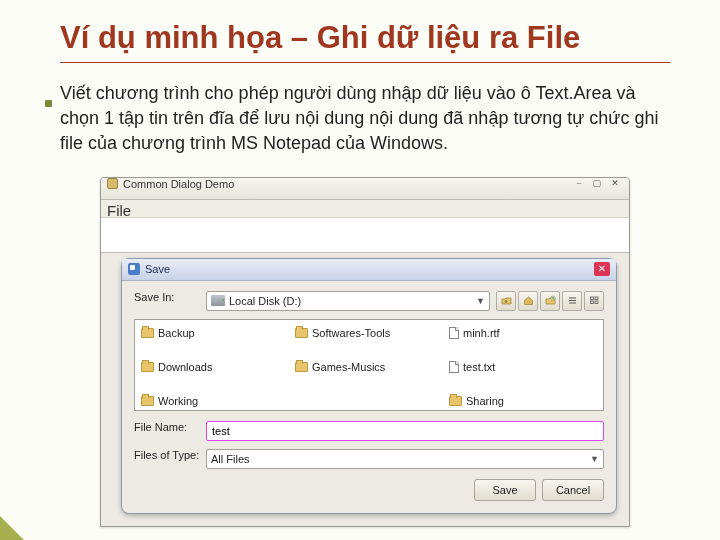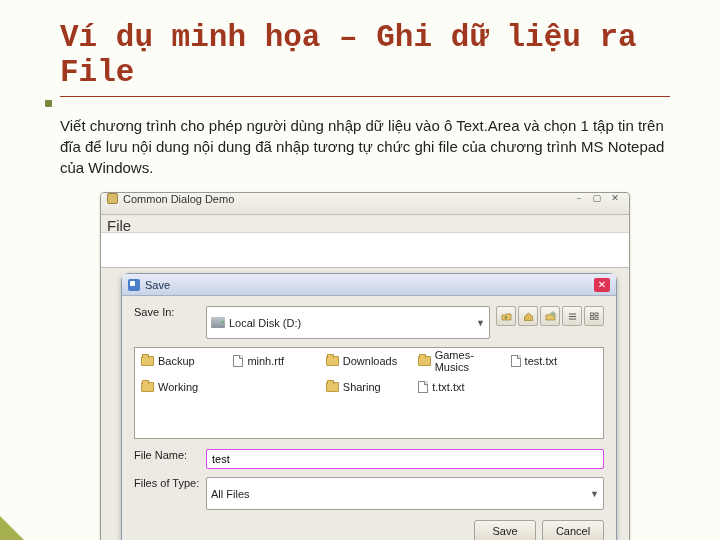--- a/index.html
+++ b/index.html
@@ -1,42 +1,42 @@
 <!DOCTYPE html>
 <html><head>
 <meta charset="utf-8">
 <style>
 *{box-sizing:border-box;margin:0;padding:0}
 body{width:720px;height:540px;background:#fdfdf8;font-family:Arial,sans-serif;position:relative;overflow:hidden}
 .slide{width:100%;height:100%;padding:20px 50px 12px 60px;position:relative}
-.title{font-family:Liberation Mono, monospace;font-size:31px;color:#a03820;border-bottom:1.5px solid #a03820;padding-bottom:6px;margin-bottom:18px}
-.body-text{font-size:15px;color:#222;line-height:1.4;margin-bottom:14px}
+.title{font-family:Liberation Sans, sans-serif;font-size:31px;color:#a03820;border-bottom:1.5px solid #a03820;padding-bottom:6px;margin-bottom:18px}
+.body-text{font-size:18px;color:#222;line-height:1.4;margin-bottom:20px}
 .bullet{position:absolute;left:45px;top:100px;width:7px;height:7px;background:#7a8838;border-radius:1px}
 .app{margin:0 auto;width:530px;background:#eceae3;border:1px solid #9a9a92;border-radius:4px 4px 0 0;box-shadow:0 1px 3px rgba(0,0,0,.15);overflow:hidden}
 .titlebar{background:linear-gradient(#f5f4ee,#e7e5db);border-bottom:1px solid #c0beb4;height:22px;display:flex;align-items:flex-start;padding:0 6px;font-size:11px;color:#333}
 .titlebar .t-icon{width:11px;height:11px;background:#d9bb6a;border:1px solid #9a8340;border-radius:2px;margin-right:5px}
 .titlebar .spacer{flex:1}
 .titlebar .ctl{width:16px;height:12px;margin-left:2px;font-size:9px;line-height:10px;text-align:center;color:#555}
 .menubar{background:#eeece3;height:18px;padding:2px 6px;font-size:15px;color:#333;border-bottom:1px solid #d6d4ca}
 .workspace{background:#fff;height:35px;border-bottom:1px solid #c0beb4}
 .dialog{margin:5px 12px 12px 20px;border:1px solid #8d9aac;border-radius:8px;background:#eceae3;box-shadow:0 2px 5px rgba(0,0,0,.25)}
 .dlg-title{background:linear-gradient(#e8ecf6,#c8d3e8);height:22px;border-radius:3px 3px 0 0;display:flex;align-items:center;padding:0 6px;font-size:11px;color:#1a2a50;border-bottom:1px solid #a5b0c4}
 .dlg-title .d-icon{width:12px;height:12px;margin-right:5px;position:relative}
 .dlg-title .d-icon::before{content:"";position:absolute;inset:0;background:#4a7ec8;border-radius:2px}
 .dlg-title .d-icon::after{content:"";position:absolute;left:2px;top:2px;width:5px;height:5px;background:#fff;border-radius:1px}
 .dlg-title .dx{margin-left:auto;width:16px;height:14px;background:#d35;border-radius:2px;color:#fff;font-size:10px;line-height:14px;text-align:center}
 .dlg-body{padding:10px 12px 12px 12px}
 .row{display:flex;margin-bottom:8px;font-size:11px;color:#222}
 .row .lbl{width:72px}
-.save-in-box{flex:1;background:#fff;border:1px solid #a4a098;border-radius:2px;height:33px;display:flex;align-items:center;padding:0 4px}
+.save-in-box{flex:1;background:#fff;border:1px solid #a4a098;border-radius:2px;height:20px;display:flex;align-items:center;padding:0 4px}
 .drive-icon{width:14px;height:11px;margin-right:4px;background:linear-gradient(#bfc6cc,#8c949c);border-radius:1px;position:relative}
 .drive-icon::after{content:"";position:absolute;right:1px;top:4px;width:2px;height:2px;background:#5a6;border-radius:50%}
 .nav-icons{display:flex;margin-left:6px;gap:2px}
 .nav-btn{width:20px;height:20px;border:1px solid #b0aca3;background:linear-gradient(#f7f5ed,#e1ddd0);border-radius:2px;display:flex;align-items:center;justify-content:center}
-.file-list{background:#fff;border:1px solid #a4a098;height:92px;padding:4px 6px;display:grid;grid-template-columns:repeat(5,1fr);grid-auto-rows:18px;gap:8px 6px;font-size:11px;color:#222;overflow:hidden}
+.file-list{background:#fff;border:1px solid #a4a098;height:92px;padding:4px 6px;display:grid;grid-template-columns:repeat(3,1fr);grid-auto-rows:18px;gap:16px 6px;font-size:11px;color:#222;overflow:hidden}
 .fi{display:flex;align-items:center;gap:4px}
 .folder-icon{width:13px;height:10px;background:#e8c56b;border:1px solid #bd9a3e;border-radius:1px;position:relative}
 .folder-icon::before{content:"";position:absolute;left:0;top:-3px;width:5px;height:3px;background:#e8c56b;border:1px solid #bd9a3e;border-bottom:none;border-radius:1px 1px 0 0}
 .file-icon{width:10px;height:12px;background:#fff;border:1px solid #888;position:relative}
 .file-icon::before{content:"";position:absolute;right:-1px;top:-1px;width:3px;height:3px;background:#ddd;border-left:1px solid #888;border-bottom:1px solid #888}
 .tx-input{flex:1;background:#fff;border:1px solid #d946ef;border-radius:2px;height:20px;padding:0 5px;font-size:11px}
 .btns{display:flex;justify-content:flex-end;gap:6px;margin-top:10px}
 .btn{min-width:62px;height:22px;background:linear-gradient(#f7f5ed,#e1ddd0);border:1px solid #a7a398;border-radius:3px;font-size:11px;color:#222}
 .corner{position:absolute;left:0;bottom:0;width:0;height:0;border-left:24px solid #a7b04e;border-top:24px solid transparent}
 svg{display:block}
@@ -111,20 +111,24 @@
               </div>
           </div>
         </div>
 
         <div class="file-list">
           <div class="fi">
               <span class="folder-icon"></span>
               <span>Backup</span>
             </div>
           <div class="fi">
+              <span class="folder-icon"></span>
+              <span>Softwares-Tools</span>
+            </div>
+          <div class="fi">
               <span class="file-icon"></span>
               <span>minh.rtf</span>
             </div>
           <div class="fi">
               <span class="folder-icon"></span>
               <span>Downloads</span>
             </div>
           <div class="fi">
               <span class="folder-icon"></span>
               <span>Games-Musics</span>

